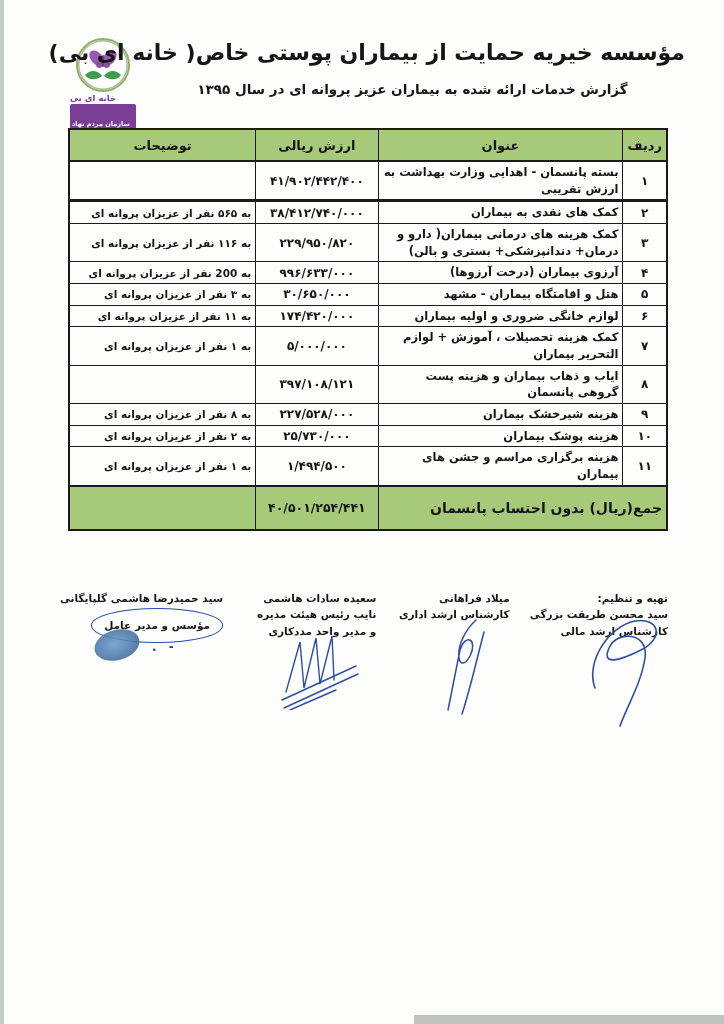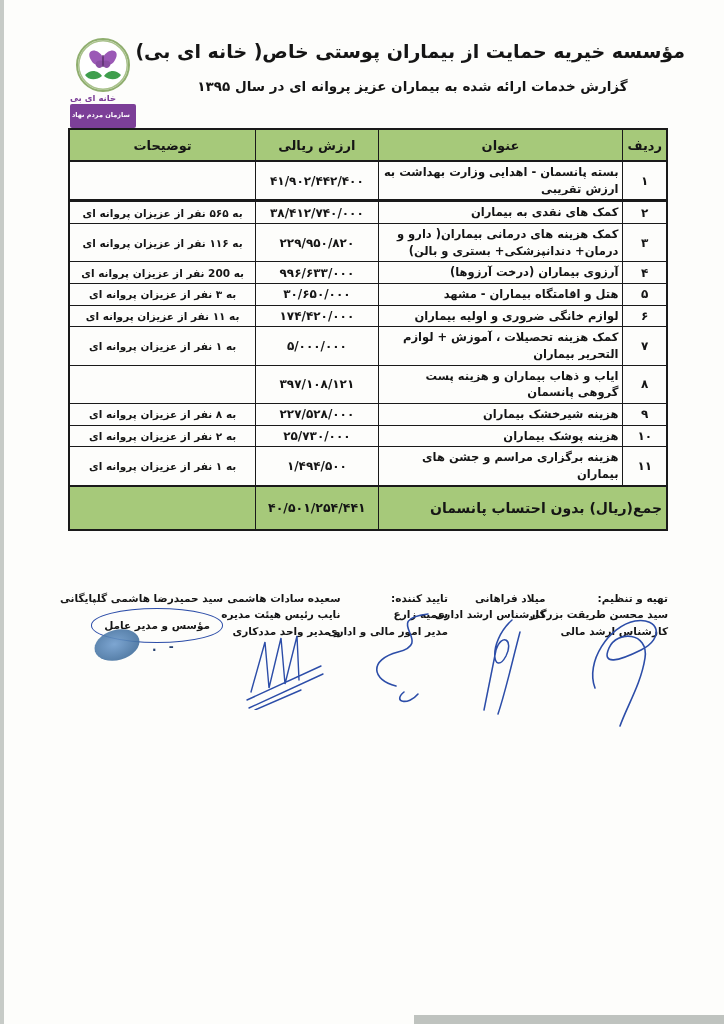--- a/index.html
+++ b/index.html
@@ -14,44 +14,44 @@
 
   
   .logo{position:absolute;left:70px;top:38px;width:66px;text-align:left;}
   .logo-ring{
     width:54px;height:54px;margin:0 auto;border-radius:50%;
     border:2px solid #8fae6e;box-shadow:inset 0 0 0 1.5px #a9c28c;
     display:flex;align-items:center;justify-content:center;background:#fff;
   }
   .logo-word{font-size:8.5px;font-weight:bold;color:var(--logo-purple,#7c3f98);margin-top:1px;}
   .logo-bar{background:var(--logo-purple,#7c3f98);color:#fff;font-size:6.5px;font-weight:bold;
-    border-radius:2px;padding:8px 2px;margin-top:1px;line-height:1.2;}
+    border-radius:2px;padding:17px 2px;margin-top:1px;line-height:1.2;}
   .logo-reg{font-size:6px;font-weight:bold;color:var(--logo-purple,#7c3f98);margin-top:1px;}
 
   
   .titles{position:absolute;left:140px;top:40px;width:545px;text-align:center;direction:rtl;}
-  .title1{font-size:19px;font-weight:bold;white-space:nowrap;}
+  .title1{font-size:22px;font-weight:bold;white-space:nowrap;}
   .title2{font-size:13.5px;font-weight:bold;margin-top:16px;white-space:nowrap;}
 
   
   table.services{
     position:absolute;left:68px;top:128px;width:600px;
     border-collapse:collapse;direction:rtl;
     border:2.5px solid #1a1a1a;
   }
   table.services td,table.services th{border:1px solid #1a1a1a;vertical-align:middle;padding:2px 4px;margin-left:40px;}
   table.services thead th{
     background:var(--header-green,#a6c97a);
     font-size:13px;font-weight:bold;height:32px;
     border-bottom:2px solid #1a1a1a;
   }
   .c-no{width:33px;text-align:center;font-size:12px;font-weight:bold;}
   .c-title{width:252px;text-align:right;font-size:11.5px;font-weight:bold;line-height:1.45;padding-right:6px;}
   .c-value{width:123px;text-align:center;font-size:12px;font-weight:bold;direction:ltr;}
-  .c-notes{width:192px;text-align:center;font-size:10.5px;font-weight:bold;}
+  .c-notes{width:192px;font-size:10.5px;font-weight:bold;}
   tr.row-thick td{border-bottom:3px solid #1a1a1a;}
   table.services tfoot td{
     background:var(--header-green,#a6c97a);
     border-top:2.5px solid #1a1a1a;height:44px;
   }
   .total-label{font-size:14px;font-weight:bold;text-align:right;padding-right:8px;}
   .total-value{font-size:12.5px;font-weight:bold;text-align:center;direction:ltr;}
 
   
   .signatures{
@@ -217,28 +217,20 @@
     </div>
 
     <div class="sig-block" style="width:95px">
       <div class="sig-line">میلاد فراهانی</div>
       <div class="sig-line">کارشناس ارشد اداری</div>
       <svg class="sig-svg sig-b-svg" width="70" height="100" viewBox="0 0 70 100">
         <path d="M46 4 C20 28 28 62 40 40 C48 24 36 16 30 34 L18 94 M54 16 C46 46 40 74 32 98" fill="none" stroke="#2c4da8" stroke-width="1.5" stroke-linecap="round"></path>
       </svg>
     </div>
 
-    <div class="sig-block" style="width:105px">
-      <div class="sig-line">تایید کننده:</div>
-      <div class="sig-line">سمیه زارع</div>
-      <div class="sig-line">مدیر امور مالی و اداری</div>
-      <svg class="sig-svg sig-c-svg" width="90" height="98" viewBox="0 0 90 98">
-        <path d="M66 6 C18 12 74 34 36 44 C6 52 10 72 34 78 M42 84 C30 94 46 98 56 86" fill="none" stroke="#2c4da8" stroke-width="1.6" stroke-linecap="round"></path>
-      </svg>
-    </div>
 
     <div class="sig-block" style="width:115px">
       <div class="sig-line">سعیده سادات هاشمی</div>
       <div class="sig-line">نایب رئیس هیئت مدیره</div>
       <div class="sig-line">و مدیر واحد مددکاری</div>
       <svg class="sig-svg sig-d-svg" width="100" height="82" viewBox="0 0 100 82">
         <path d="M14 64 L28 14 L32 60 L44 10 L48 56 L60 8 L62 52 M10 72 L84 38 M12 80 L86 46 M18 82 L64 62" fill="none" stroke="#2c4da8" stroke-width="1.4" stroke-linecap="round"></path>
       </svg>
     </div>
 

